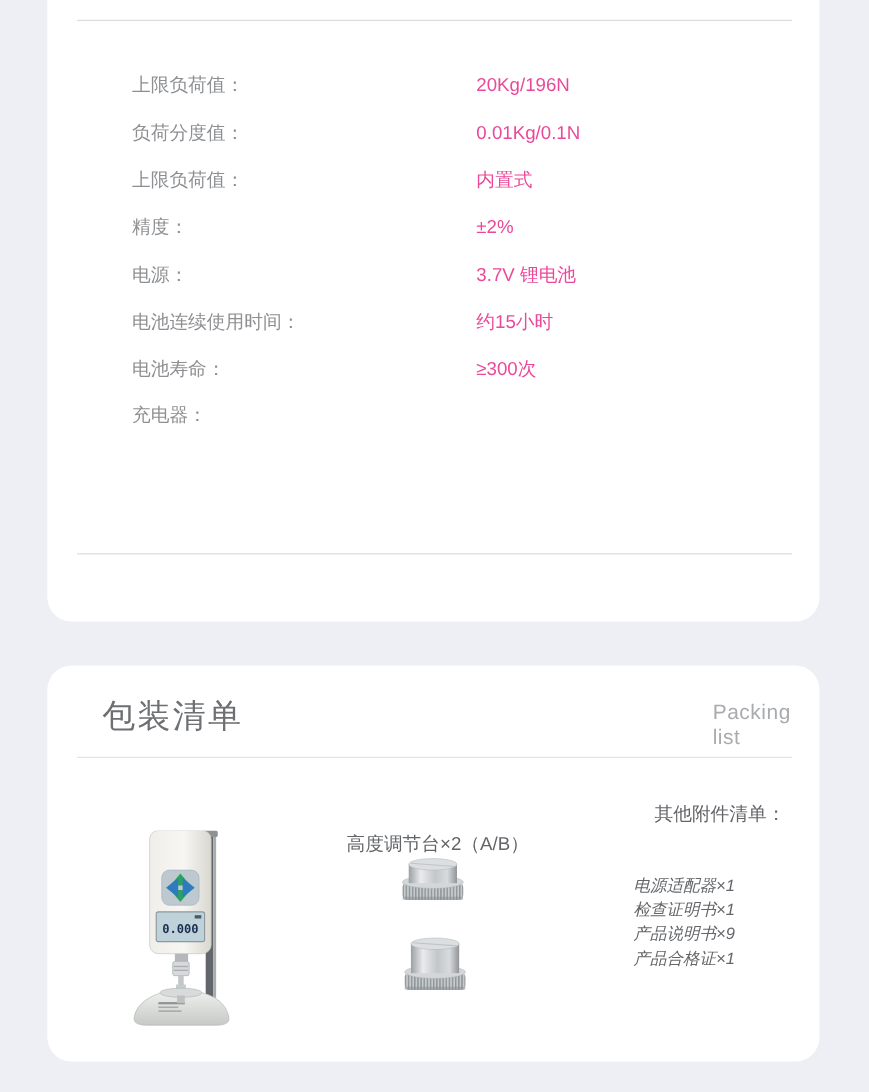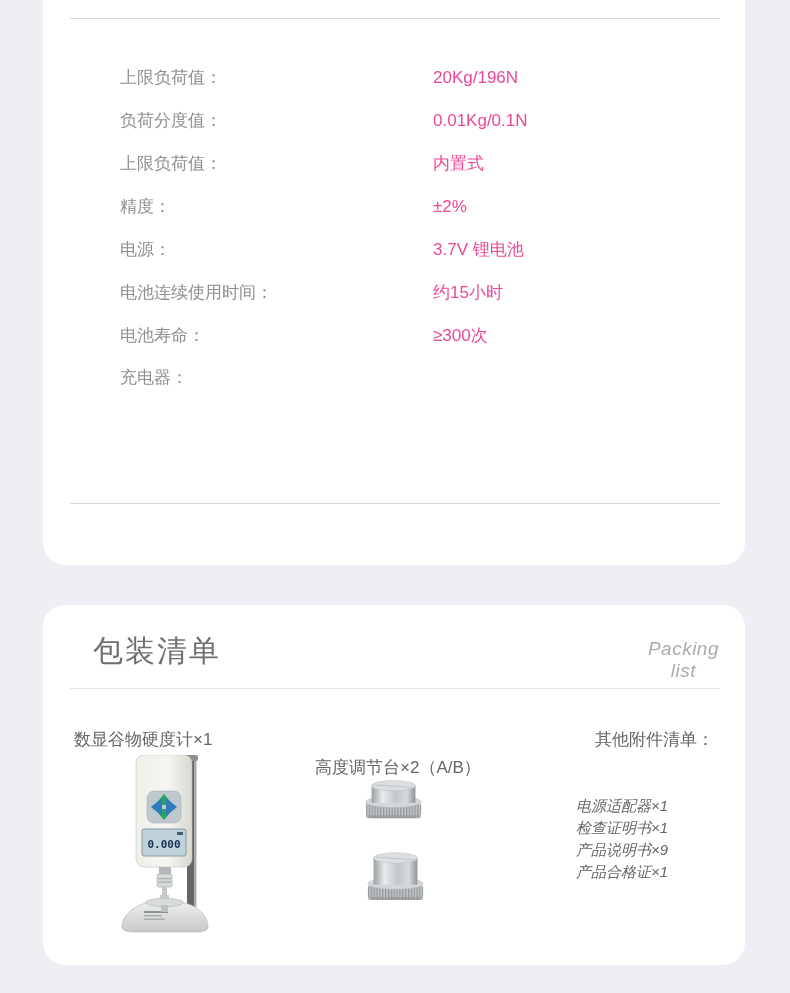--- a/index.html
+++ b/index.html
@@ -23,22 +23,22 @@
   .spec-row { display: flex; align-items: center; min-height: 43px; }
   .spec-row.multi { align-items: flex-start; padding-top: 10px; min-height: 56px; }
   .spec-label { width: 313px; flex: 0 0 313px; font-size: 17px; color: #8d8f92; line-height: 22px; }
   .spec-value { font-size: 17px; color: #ec4899; line-height: 22px; }
 
   .pack-title {
     position: absolute; left: 30px; top: 26px;
     font-size: 30px; color: #6d6f72; letter-spacing: 2px; margin-left: 20px;
   }
   .pack-subtitle {
-    position: absolute; right: 26px; top: 33px; text-align: center;
-    font-size: 19px; line-height: 22px; color: #a9abae; letter-spacing: 0.5px; font-style: italic;
+    position: absolute; right: 26px; top: 33px; text-align: left;
+    font-size: 19px; line-height: 22px; color: #a9abae; letter-spacing: 0.5px;
   }
   .col-title { position: absolute; top: 123px; font-size: 17px; color: #636568; line-height: 24px; }
   .col-title-1 { left: 31px; }
   .col-title-2 { left: 272px; margin-top: 28px; }
   .col-title-3 { left: 552px; }
 
   .tester-img { position: absolute; left: 70px; top: 150px; }
   .platform-a-img { position: absolute; left: 320px; top: 172px; }
   .platform-b-img { position: absolute; left: 322px; top: 244px; }
 
@@ -89,21 +89,20 @@
 </div>
 
 <div class="card card-bottom">
   <div class="pack-title">包装清单</div>
   <div class="pack-subtitle">
     <div>Packing</div>
     <div>list</div>
   </div>
   <div class="rule rule-pack"></div>
 
-  <div class="col-title col-title-1">数显谷物硬度计×1</div>
   <div class="col-title col-title-2">高度调节台×2（A/B）</div>
   <div class="col-title col-title-3">其他附件清单：</div>
 
   <svg class="tester-img" width="122" height="178" viewBox="0 0 120 178" xmlns="http://www.w3.org/2000/svg">
     <defs>
       <linearGradient id="tBody" x1="0" y1="0" x2="1" y2="0">
         <stop offset="0" stop-color="#efeee9"></stop>
         <stop offset="0.55" stop-color="#f7f6f2"></stop>
         <stop offset="1" stop-color="#d8d7d0"></stop>
       </linearGradient>

